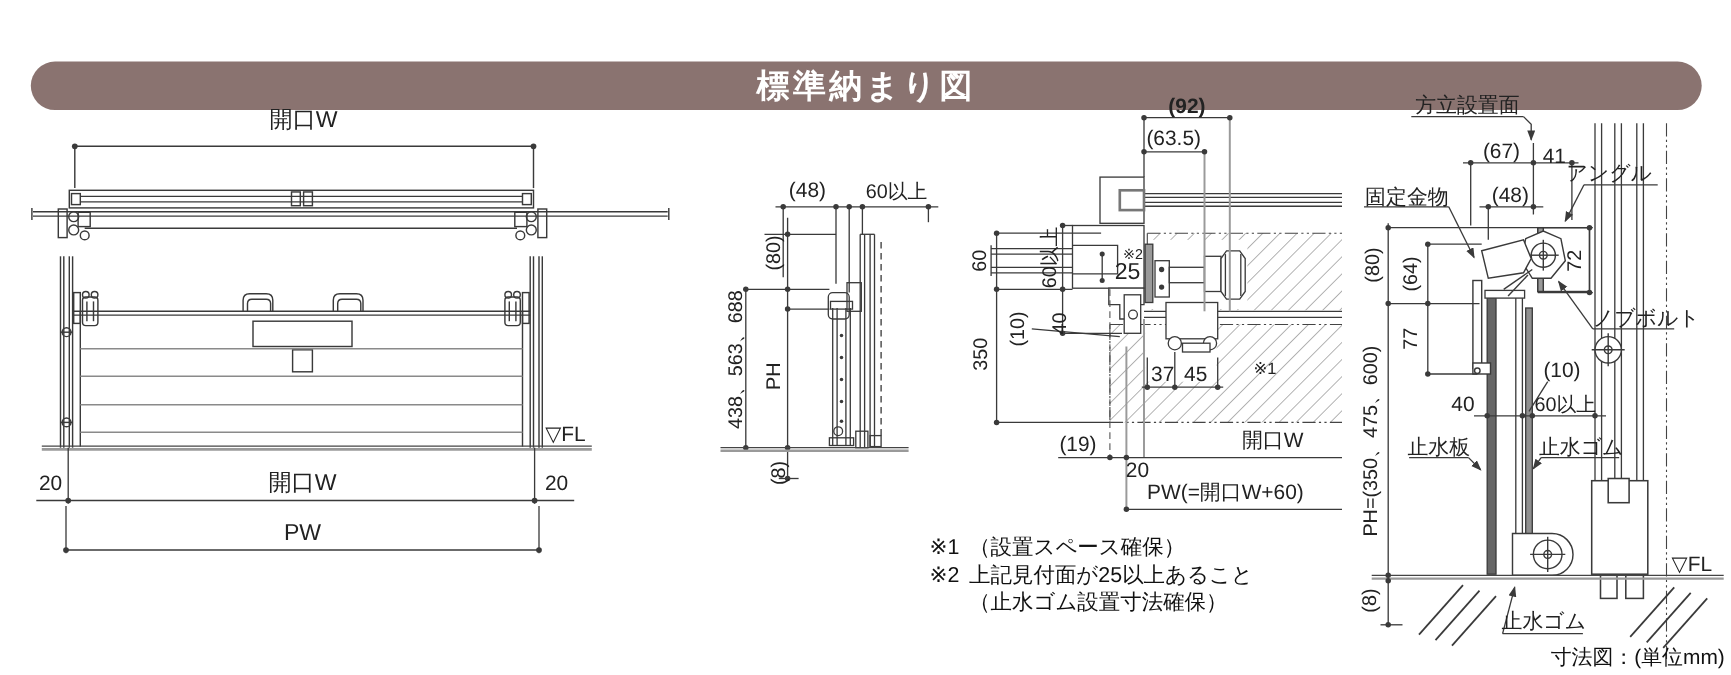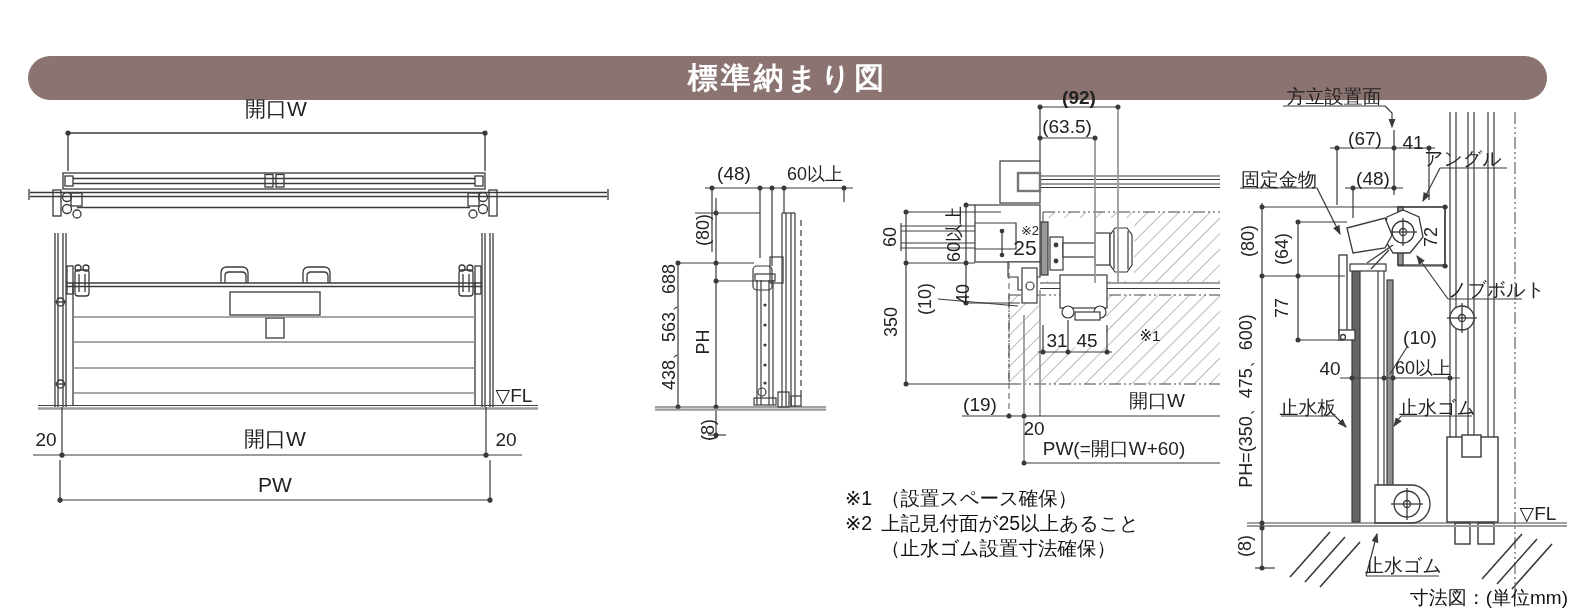--- a/index.html
+++ b/index.html
@@ -315,21 +315,21 @@
   </svg>
   <div class="lbl" style="left:179px;top:3px;width:60px;font-weight:bold;">(92)</div>
   <div class="lbl" style="left:164px;top:32px;width:66px;">(63.5)</div>
   <div class="vlbl" style="left:-40px;top:141px;">60</div>
   <div class="vlbl" style="left:24px;top:138px;">60以上</div>
   <div class="lbl" style="left:146px;top:139px;width:28px;font-size:13px;">※2</div>
   <div class="lbl" style="left:141px;top:152px;width:28px;font-size:21px;">25</div>
   <div class="vlbl" style="left:-5px;top:203px;">(10)</div>
   <div class="vlbl" style="left:33px;top:198px;">40</div>
   <div class="vlbl" style="left:-39px;top:226px;">350</div>
-  <div class="lbl" style="left:175px;top:246px;width:24px;">31</div>
+  <div class="lbl" style="left:175px;top:246px;width:24px;">37</div>
   <div class="lbl" style="left:203px;top:246px;width:28px;">45</div>
   <div class="lbl" style="left:264px;top:243px;width:32px;font-size:15px;">※1</div>
   <div class="lbl" style="left:88px;top:310px;width:44px;">(19)</div>
   <div class="lbl" style="left:252px;top:306px;width:70px;">開口W</div>
   <div class="lbl" style="left:148px;top:334px;width:32px;">20</div>
   <div class="lbl" style="left:165px;top:354px;width:158px;">PW(=開口W+60)</div>
 </div>
 
 <div class="notes">
   <div class="note-item">

